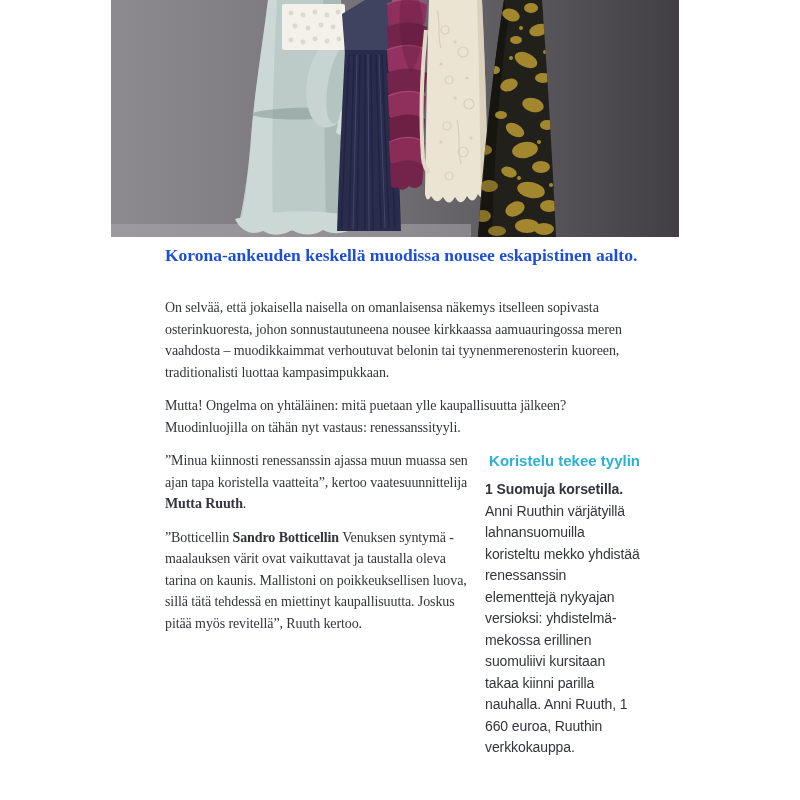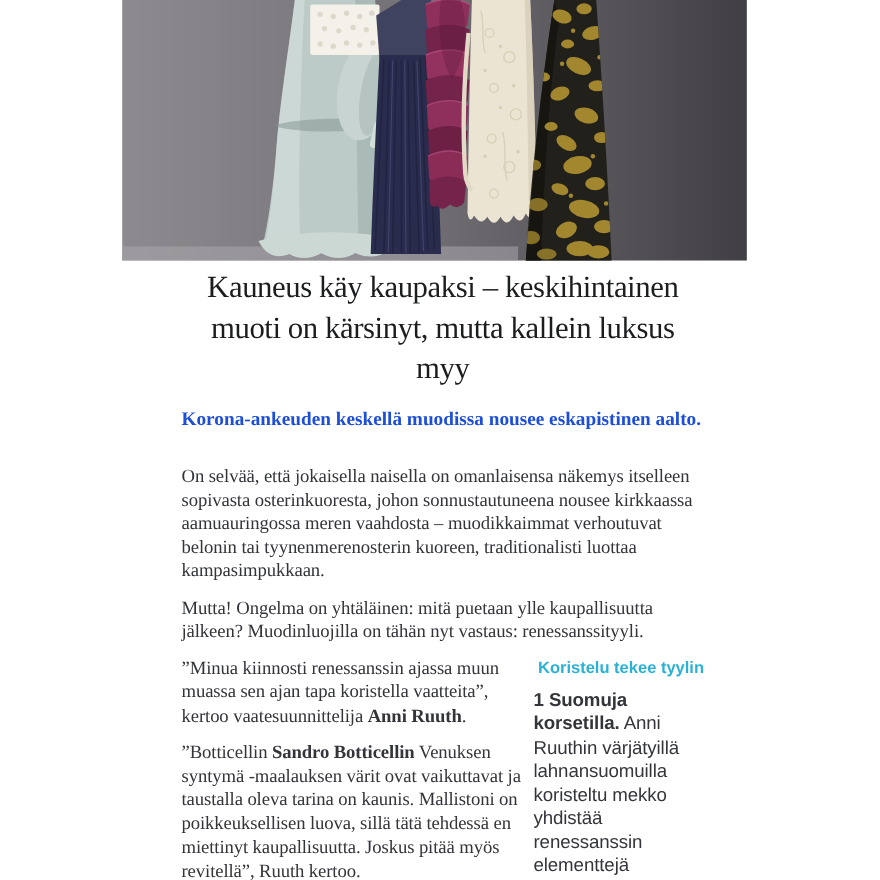--- a/index.html
+++ b/index.html
@@ -27,21 +27,21 @@
   .headline{
     margin:0 0 14px;font-family:"Liberation Serif", serif;font-weight:400;
     font-size:28px;line-height:37px;letter-spacing:-0.4px;
     text-align:center;color:var(--headline-text);
   }
   .lead{
     margin:0 0 30px;font-size:17.5px;line-height:24px;font-weight:700;
     color:#1d4ed8;
   }
   .bodycopy p{
-    margin:0 0 12px;font-size:17px;line-height:21.5px;color:var(--body-text);
+    margin:0 0 12px;font-size:14px;line-height:21.5px;color:var(--body-text);
     letter-spacing:-0.1px;
   }
   .bodycopy p b, .bodycopy p strong{font-weight:700;color:var(--body-text);}
   .columns{display:flex;gap:10px;align-items:flex-start;margin-top:2px;}
   .col-text{width:310px;}
   .factbox{width:155px;font-family:"Liberation Sans", sans-serif;}
   .factbox-heading{
     margin:2px 0 9px;font-size:15px;line-height:18px;font-weight:700;
     color:var(--accent);font-family:"Liberation Sans", sans-serif;text-align:right;
   }
@@ -199,30 +199,29 @@
             <circle cx="400" cy="58" r="2"></circle>
           <circle cx="428" cy="142" r="2"></circle>
             <circle cx="408" cy="178" r="2"></circle>
             <circle cx="440" cy="185" r="2"></circle>
         </g>
       </g>
     </svg>
   </figure>
 
   <article class="article">
-    <h1 class="headline">Kauneus käy kaupaksi – keskihintainen muoti on kärsinyt, mutta kallein luksus myy</h1>
     <p class="lead">Korona-ankeuden keskellä muodissa nousee eskapistinen aalto.</p>
 
     <div class="bodycopy">
       <p>On selvää, että jokaisella naisella on omanlaisensa näkemys itselleen sopivasta osterinkuoresta, johon sonnustautuneena nousee kirkkaassa aamuauringossa meren vaahdosta – muodikkaimmat verhoutuvat belonin tai tyynenmerenosterin kuoreen, traditionalisti luottaa kampasimpukkaan.</p>
       <p>Mutta! Ongelma on yhtäläinen: mitä puetaan ylle kaupallisuutta jälkeen? Muodinluojilla on tähän nyt vastaus: renessanssityyli.</p>
 
       <div class="columns">
         <div class="col-text">
-          <p><span>”Minua kiinnosti renessanssin ajassa muun muassa sen ajan tapa koristella vaatteita”, kertoo vaatesuunnittelija </span><b>Anni Ruuth</b><span>.</span></p>
+          <p><span>”Minua kiinnosti renessanssin ajassa muun muassa sen ajan tapa koristella vaatteita”, kertoo vaatesuunnittelija </span><b>Mutta Ruuth</b><span>.</span></p>
           <p><span>”Botticellin </span><b>Sandro Botticellin</b><span> Venuksen syntymä -maalauksen värit ovat vaikuttavat ja taustalla oleva tarina on kaunis. Mallistoni on poikkeuksellisen luova, sillä tätä tehdessä en miettinyt kaupallisuutta. Joskus pitää myös revitellä”, Ruuth kertoo.</span></p>
         </div>
 
         <aside class="factbox">
           <h2 class="factbox-heading">Koristelu tekee tyylin</h2>
           <p class="factbox-caption">
             <b>1 Suomuja korsetilla.</b>
             <span>Anni Ruuthin värjätyillä lahnansuomuilla koristeltu mekko yhdistää renessanssin elementtejä nykyajan versioksi: yhdistelmä­mekossa erillinen suomuliivi kursitaan takaa kiinni parilla nauhalla. Anni Ruuth, 1 660 euroa, Ruuthin verkkokauppa.</span>
           </p>
         </aside>

